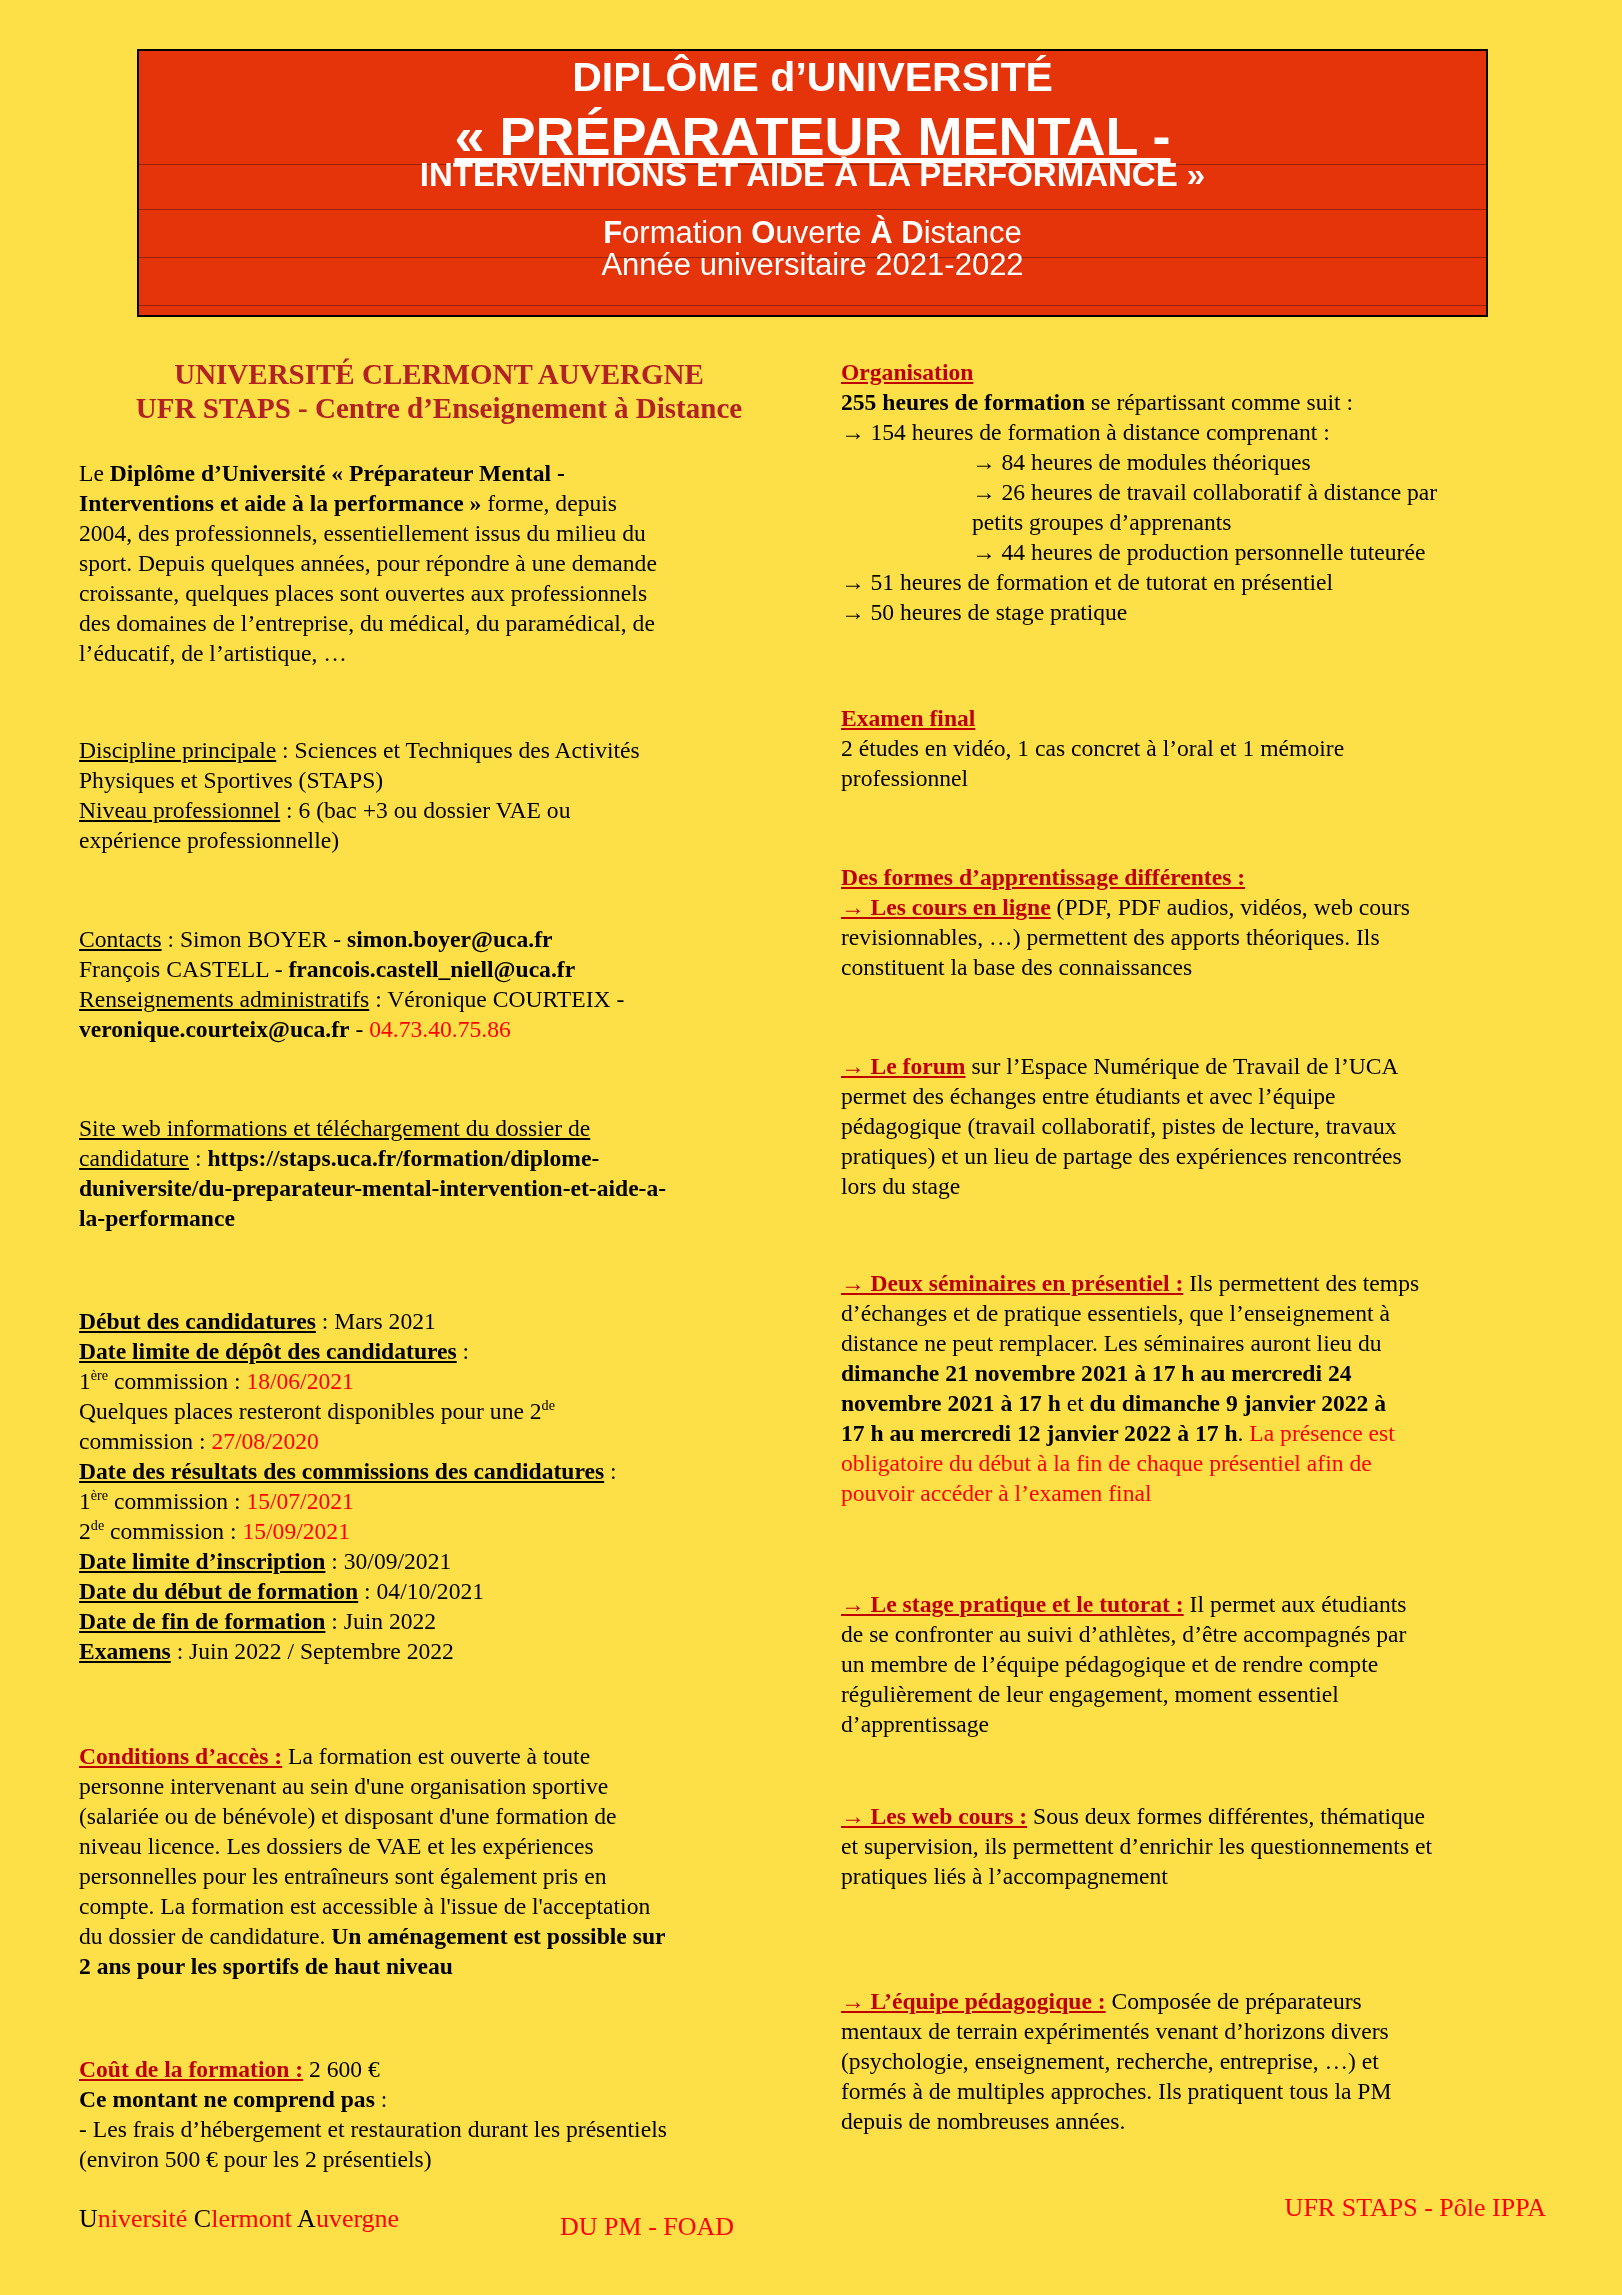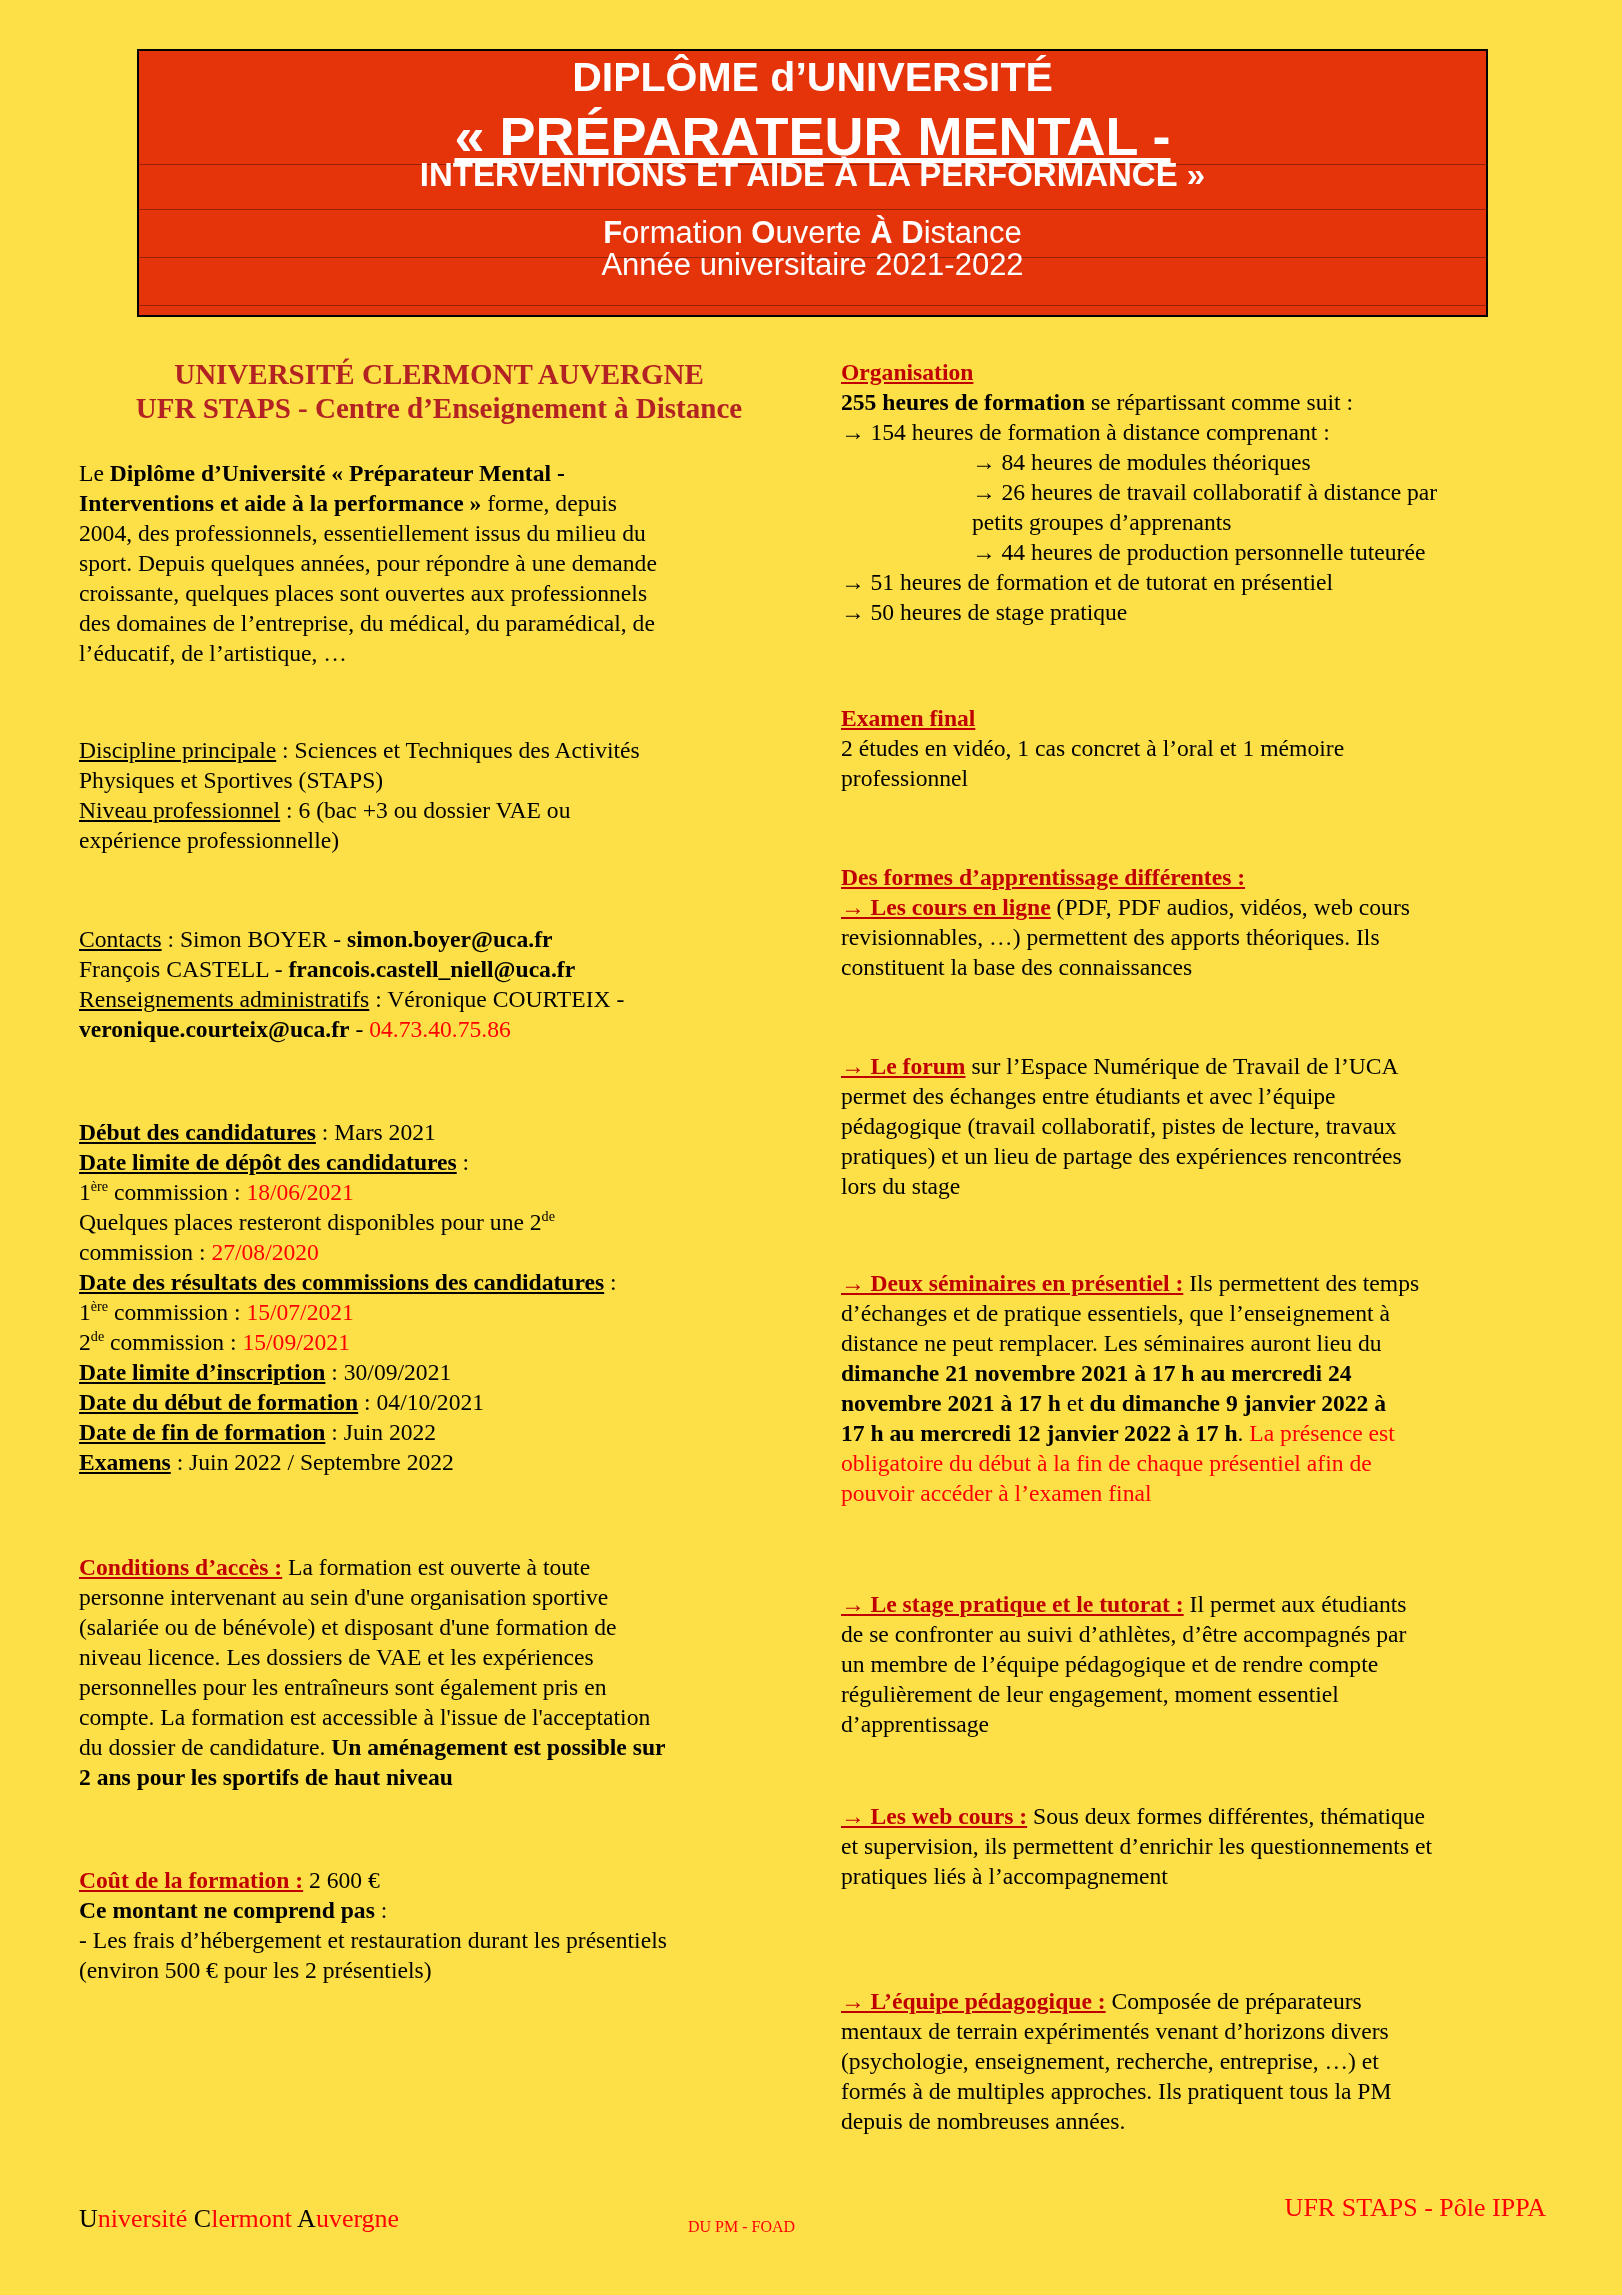--- a/index.html
+++ b/index.html
@@ -65,21 +65,21 @@
   .bu{font-weight:700;text-decoration:underline;}
   .r{color:#FF0000;font-weight:400;}
   .red{color:#FF0000;}
   .R{color:#C00000;font-weight:700;text-decoration:underline;}
   .k{color:#000;}
   .w{font-weight:700;}
   .wl{font-weight:400;}
   sup{font-size:0.6em;vertical-align:super;line-height:0;}
   
   .footer-left{position:absolute; left:79px; top:2204px; font-size:26px; line-height:30px;}
-  .footer-center{position:absolute; left:532px; top:2212px; width:419px; text-align:center; font-size:16px; line-height:30px;}
+  .footer-center{position:absolute; left:560px; top:2212px; width:419px; text-align:left; font-size:26px; line-height:30px;}
   .footer-right{position:absolute; right:77px; top:2193px; font-size:26px; line-height:30px; text-align:right;}
 </style>
 </head>
 <body>
 
 <div class="page">
 
   <div class="banner">
     <div class="banner-line bl1"><span class="w">DIPLÔME d’UNIVERSITÉ</span></div>
     <div class="banner-line bl2"><span class="w">« PRÉPARATEUR MENTAL -</span></div>
@@ -103,20 +103,24 @@
 des domaines de l’entreprise, du médical, du paramédical, de
 l’éducatif, de l’artistique, …</span></div>
     <div class="block lb2"><span class="u">Discipline principale</span><span> : Sciences et Techniques des Activités
 Physiques et Sportives (STAPS)
 </span><span class="u">Niveau professionnel</span><span> : 6 (bac +3 ou dossier VAE ou
 expérience professionnelle)</span></div>
     <div class="block lb3"><span class="u">Contacts</span><span> : Simon BOYER - </span><span class="b">simon.boyer@uca.fr</span><span>
 François CASTELL - </span><span class="b">francois.castell_niell@uca.fr</span><span>
 </span><span class="u">Renseignements administratifs</span><span> : Véronique COURTEIX -
 </span><span class="b">veronique.courteix@uca.fr</span><span> - </span><span class="r">04.73.40.75.86</span></div>
+    <div class="block lb4"><span class="u">Site web informations et téléchargement du dossier de
+candidature</span><span> : </span><span class="b">https://staps.uca.fr/formation/diplome-
+duniversite/du-preparateur-mental-intervention-et-aide-a-
+la-performance</span></div>
     <div class="block lb5"><span class="bu">Début des candidatures</span><span> : Mars 2021
 </span><span class="bu">Date limite de dépôt des candidatures</span><span> :
 1</span><sup>ère</sup><span> commission : </span><span class="r">18/06/2021</span><span>
 Quelques places resteront disponibles pour une 2</span><sup>de</sup><span>
 commission : </span><span class="r">27/08/2020</span><span>
 </span><span class="bu">Date des résultats des commissions des candidatures</span><span> :
 1</span><sup>ère</sup><span> commission : </span><span class="r">15/07/2021</span><span>
 2</span><sup>de</sup><span> commission : </span><span class="r">15/09/2021</span><span>
 </span><span class="bu">Date limite d’inscription</span><span> : 30/09/2021
 </span><span class="bu">Date du début de formation</span><span> : 04/10/2021

